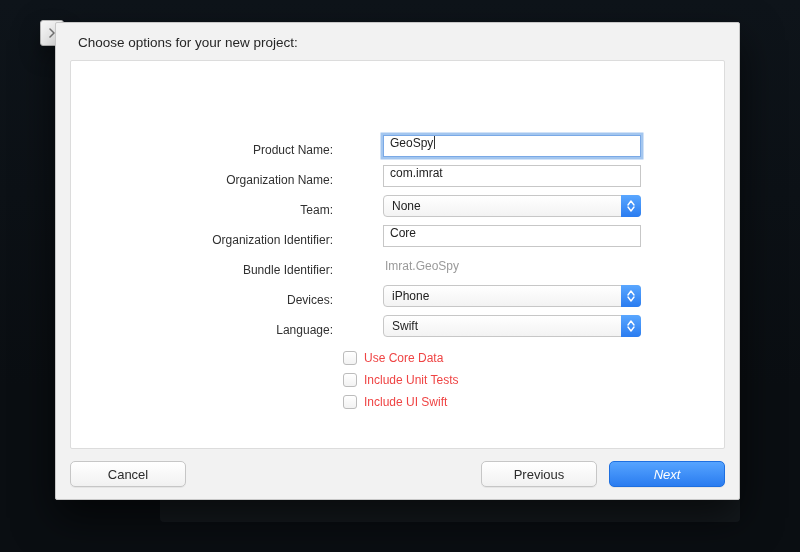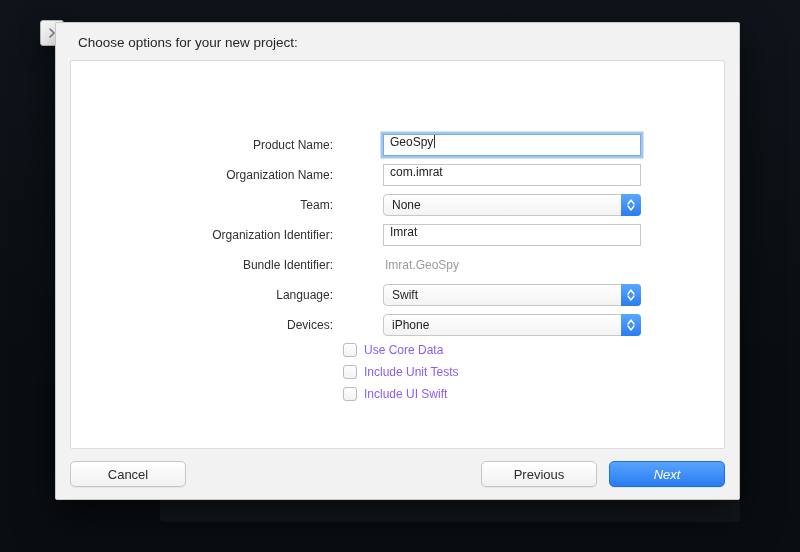--- a/index.html
+++ b/index.html
@@ -70,21 +70,21 @@
     border: 1px solid #dcdcdc;
     border-radius: 2px;
     position: relative;
     box-sizing: border-box;
   }
   .form {
     margin-top: 72px;
   }
   .row {
     display: flex;
-    align-items: center;
+    align-items: flex-end;
     margin-bottom: 6px;
     height: 24px;
   }
   .lbl {
     width: 262px;
     text-align: right;
     padding-right: 10px;
     font-size: 12px;
     color: #303030;
   }
@@ -151,24 +151,24 @@
     color: #9a9a9a;
     padding-left: 2px;
     line-height: 22px;
   }
   .checkbox-col {
     margin-left: 272px;
     margin-top: 0px;
   }
   .cb-row {
     display: flex;
-    align-items: flex-start;
+    align-items: flex-end;
     height: 22px;
     font-size: 12px;
-    color: #8b5cf6;
+    color: #ef4444;
   }
   .cb {
     width: 14px;
     height: 14px;
     border: 1px solid #bcbcbc;
     border-radius: 3px;
     background: linear-gradient(#ffffff,#f2f2f2);
     margin-right: 7px;
     box-sizing: border-box;
   }
@@ -255,54 +255,54 @@
                   </svg>
               </span>
             </div>
           </div>
         </div>
 
         <div class="row">
           <div class="lbl">Organization Identifier:</div>
           <div class="field">
             <div class="text-input">
-              <span>Imrat</span>
+              <span>Core</span>
             </div>
           </div>
         </div>
 
         <div class="row">
           <div class="lbl">Bundle Identifier:</div>
           <div class="field">
             <div class="readonly-value">Imrat.GeoSpy</div>
+          </div>
+        </div>
+
+        <div class="row">
+          <div class="lbl">Devices:</div>
+          <div class="field">
+            <div class="select">
+              <span>iPhone</span>
+              <span class="stepper">
+                <svg width="8" height="6" viewBox="0 0 8 6">
+                    <path d="M1 5 L4 1 L7 5" fill="none" stroke="#fff" stroke-width="1.4" stroke-linecap="round" stroke-linejoin="round"></path>
+                  </svg>
+                <svg width="8" height="6" viewBox="0 0 8 6">
+                    <path d="M1 1 L4 5 L7 1" fill="none" stroke="#fff" stroke-width="1.4" stroke-linecap="round" stroke-linejoin="round"></path>
+                  </svg>
+              </span>
+            </div>
           </div>
         </div>
 
         <div class="row">
           <div class="lbl">Language:</div>
           <div class="field">
             <div class="select">
               <span>Swift</span>
-              <span class="stepper">
-                <svg width="8" height="6" viewBox="0 0 8 6">
-                    <path d="M1 5 L4 1 L7 5" fill="none" stroke="#fff" stroke-width="1.4" stroke-linecap="round" stroke-linejoin="round"></path>
-                  </svg>
-                <svg width="8" height="6" viewBox="0 0 8 6">
-                    <path d="M1 1 L4 5 L7 1" fill="none" stroke="#fff" stroke-width="1.4" stroke-linecap="round" stroke-linejoin="round"></path>
-                  </svg>
-              </span>
-            </div>
-          </div>
-        </div>
-
-        <div class="row">
-          <div class="lbl">Devices:</div>
-          <div class="field">
-            <div class="select">
-              <span>iPhone</span>
               <span class="stepper">
                 <svg width="8" height="6" viewBox="0 0 8 6">
                     <path d="M1 5 L4 1 L7 5" fill="none" stroke="#fff" stroke-width="1.4" stroke-linecap="round" stroke-linejoin="round"></path>
                   </svg>
                 <svg width="8" height="6" viewBox="0 0 8 6">
                     <path d="M1 1 L4 5 L7 1" fill="none" stroke="#fff" stroke-width="1.4" stroke-linecap="round" stroke-linejoin="round"></path>
                   </svg>
               </span>
             </div>
           </div>

